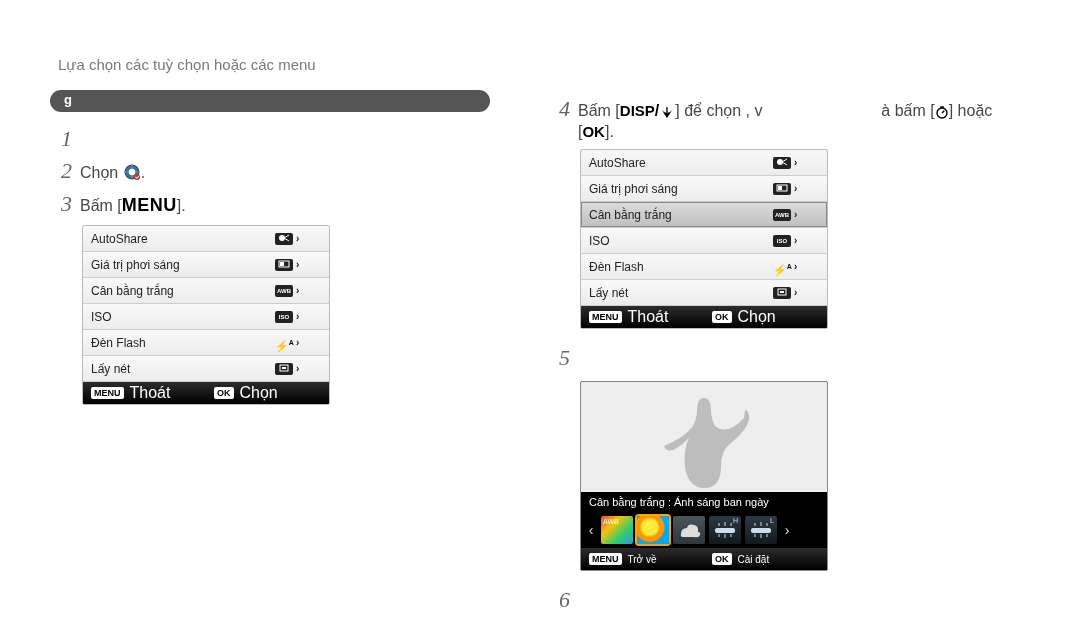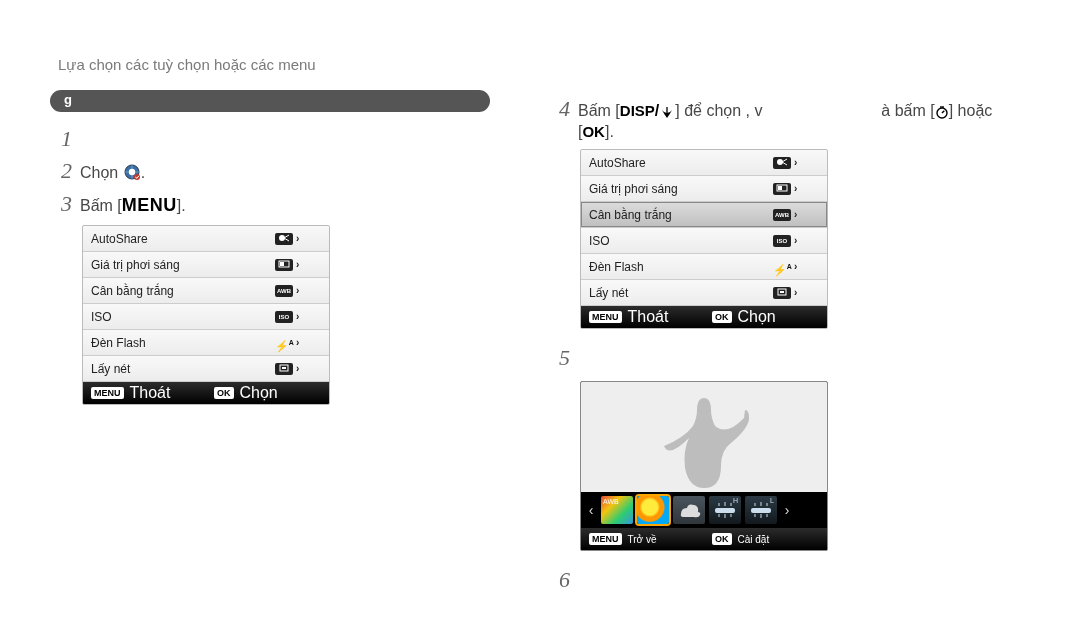--- a/index.html
+++ b/index.html
@@ -442,20 +442,21 @@
     <div class="step" style="margin-top:16px;">
       <span class="step-num">5</span>
     </div>
 
     <div class="wb-box">
       <div class="wb-scene">
         <svg class="silhouette" viewBox="0 0 110 100">
           <path d="M55 100 Q40 100 36 80 Q34 62 40 50 Q20 70 15 58 Q35 50 44 38 Q48 30 48 22 Q48 10 55 10 Q62 10 62 22 Q62 30 66 38 Q78 48 95 30 L96 22 Q100 22 100 30 Q100 40 82 55 Q72 62 72 78 Q72 100 55 100 Z" fill="#bdbdbd"></path>
         </svg>
       </div>
+      <div class="wb-caption">Cân bằng trắng : Ánh sáng ban ngày</div>
       <div class="wb-strip">
         <div class="navbtn">‹</div>
         <div class="wb-thumb" style="background:linear-gradient(135deg,#e74c3c,#f1c40f,#2ecc71,#3498db);">
             <span style="font-size:7px;color:#fff;position:absolute;top:2px;left:2px">AWB</span>
           </div>
         <div class="wb-thumb sel" style="background:radial-gradient(circle at 40% 40%, #ffeb3b 0 30%, #ff9800 40% 55%, #03a9f4 60% 100%);"></div>
         <div class="wb-thumb" style="background:linear-gradient(#4a545c,#2f363c);"><svg width="32" height="28" viewBox="0 0 32 28">
               <path d="M8 18 Q8 12 14 12 Q15 7 21 9 Q26 10 25 16 Q28 16 27 19 Q26 22 21 21 L10 21 Q7 21 8 18 Z" fill="#ddd"></path>
             </svg></div>
         <div class="wb-thumb" style="background:linear-gradient(#2b3a44,#12191e);"><svg width="32" height="28" viewBox="0 0 32 28">

